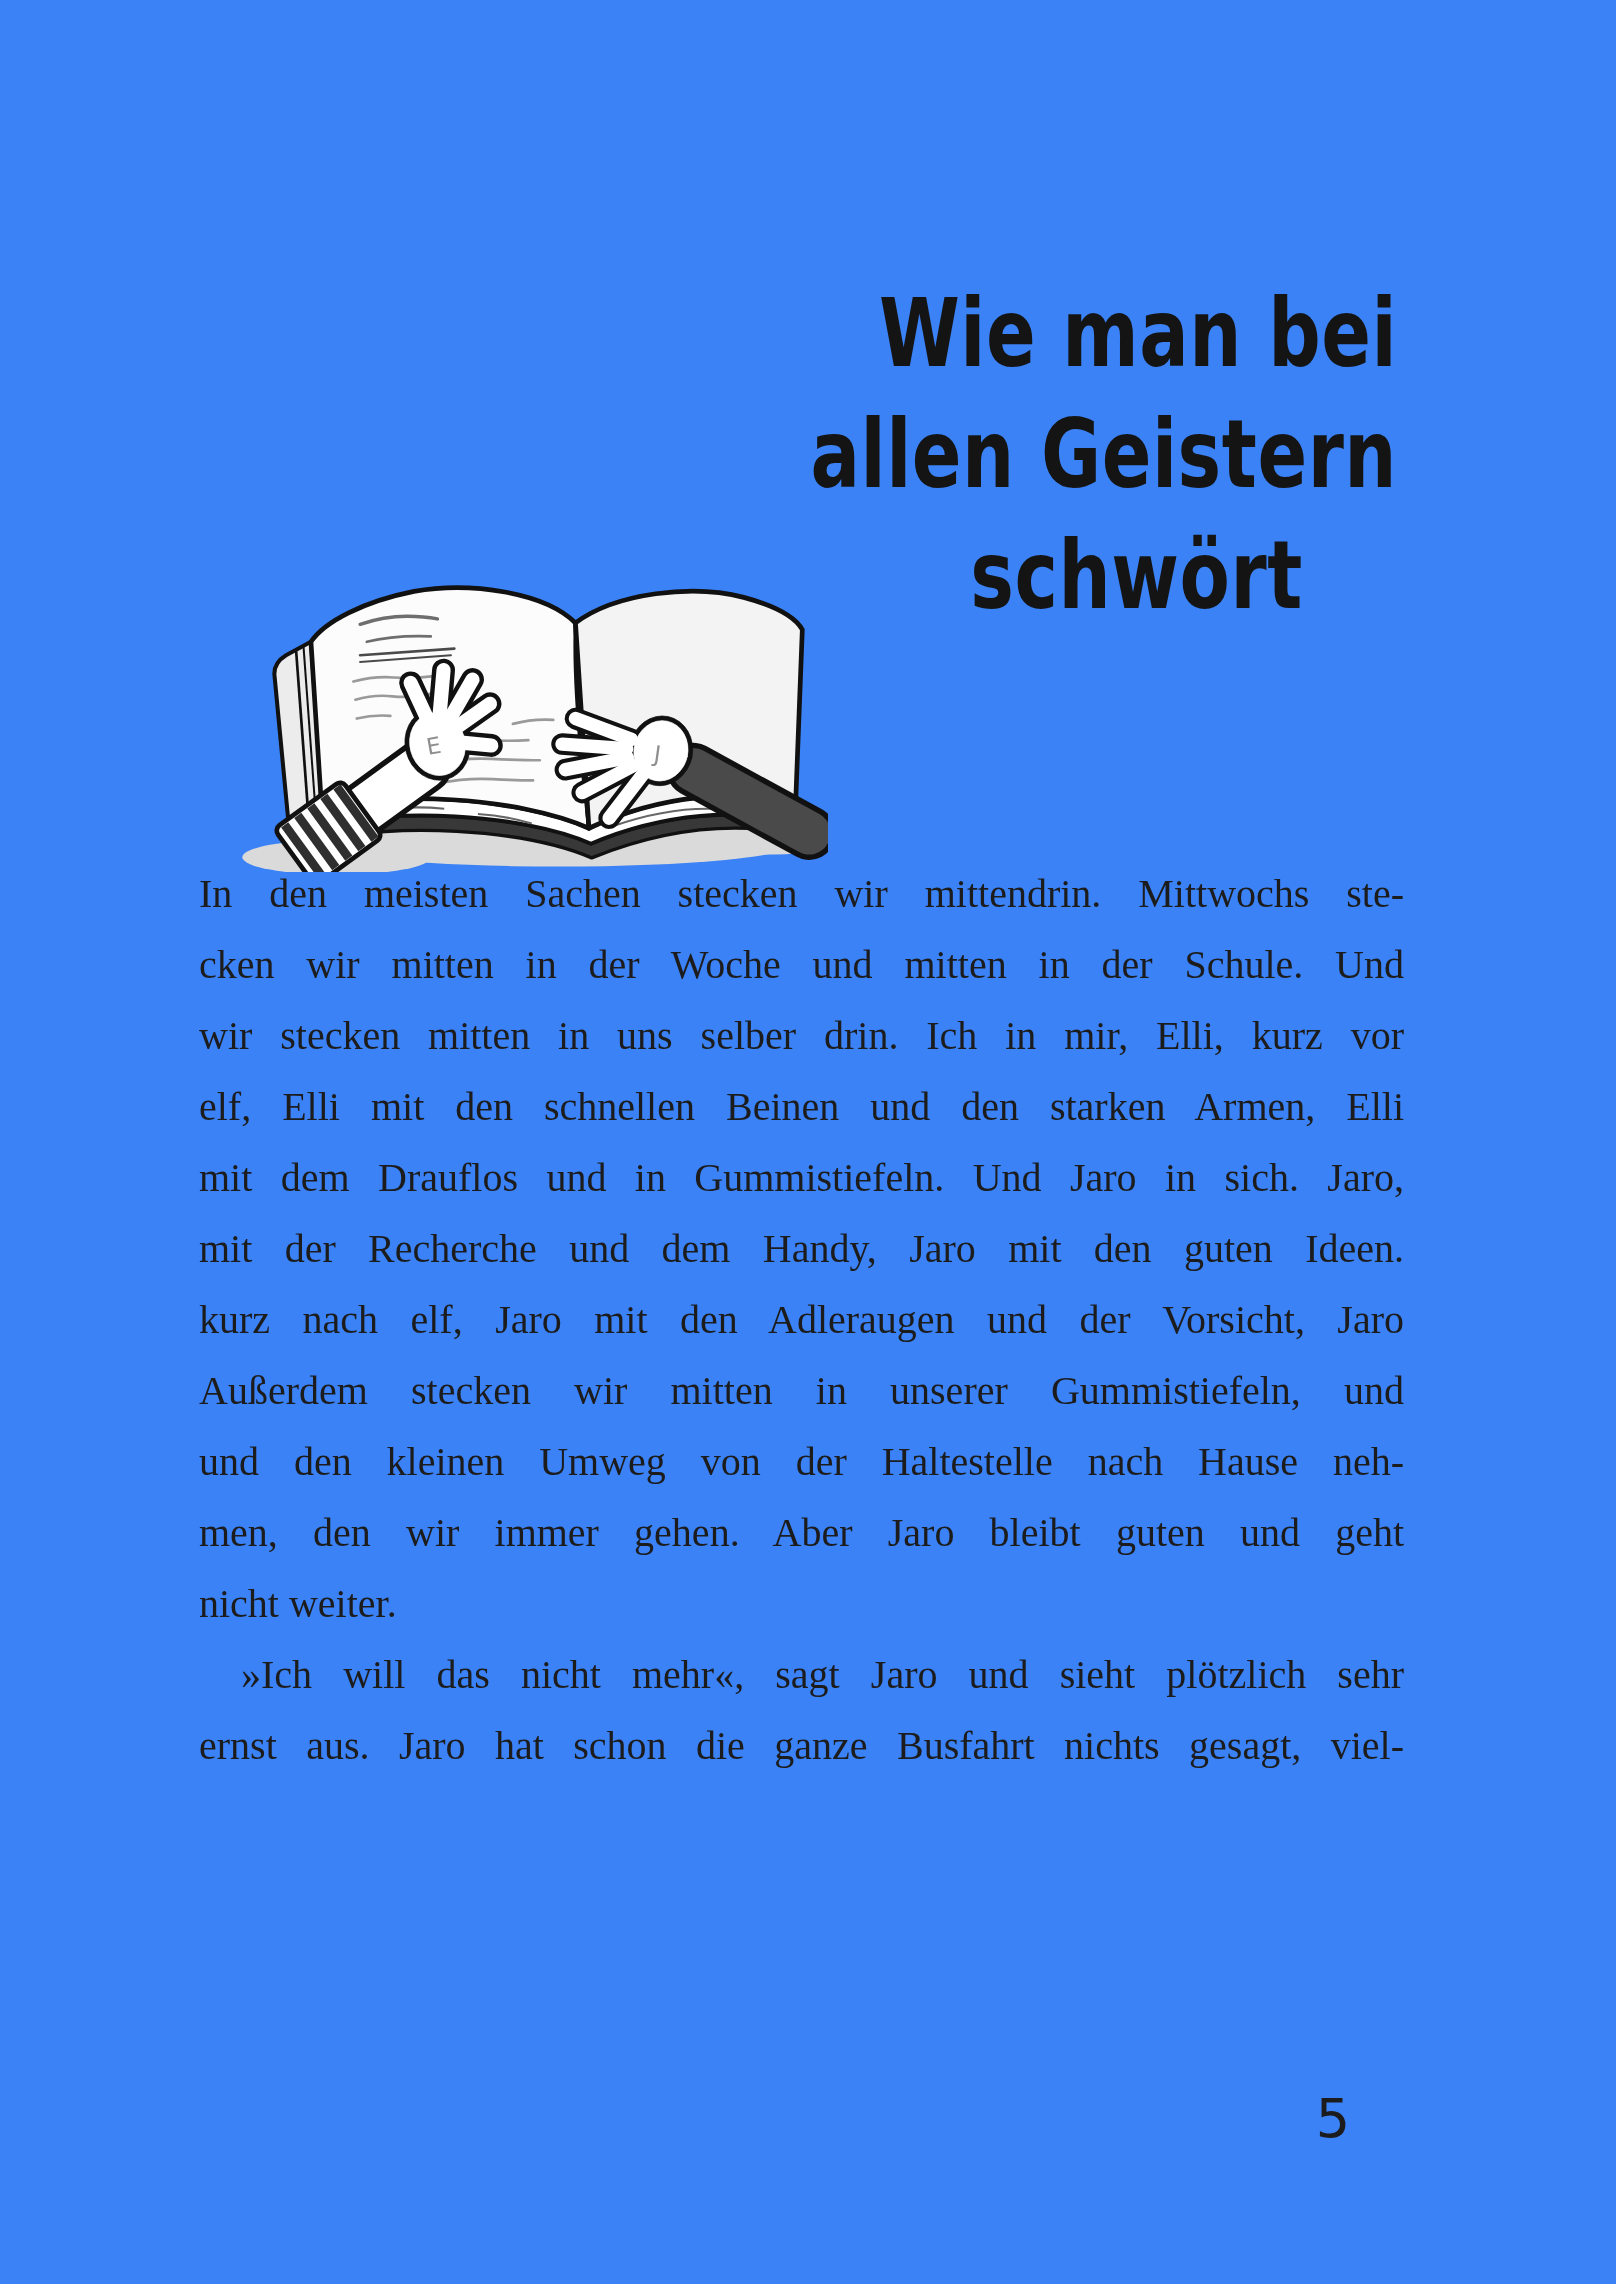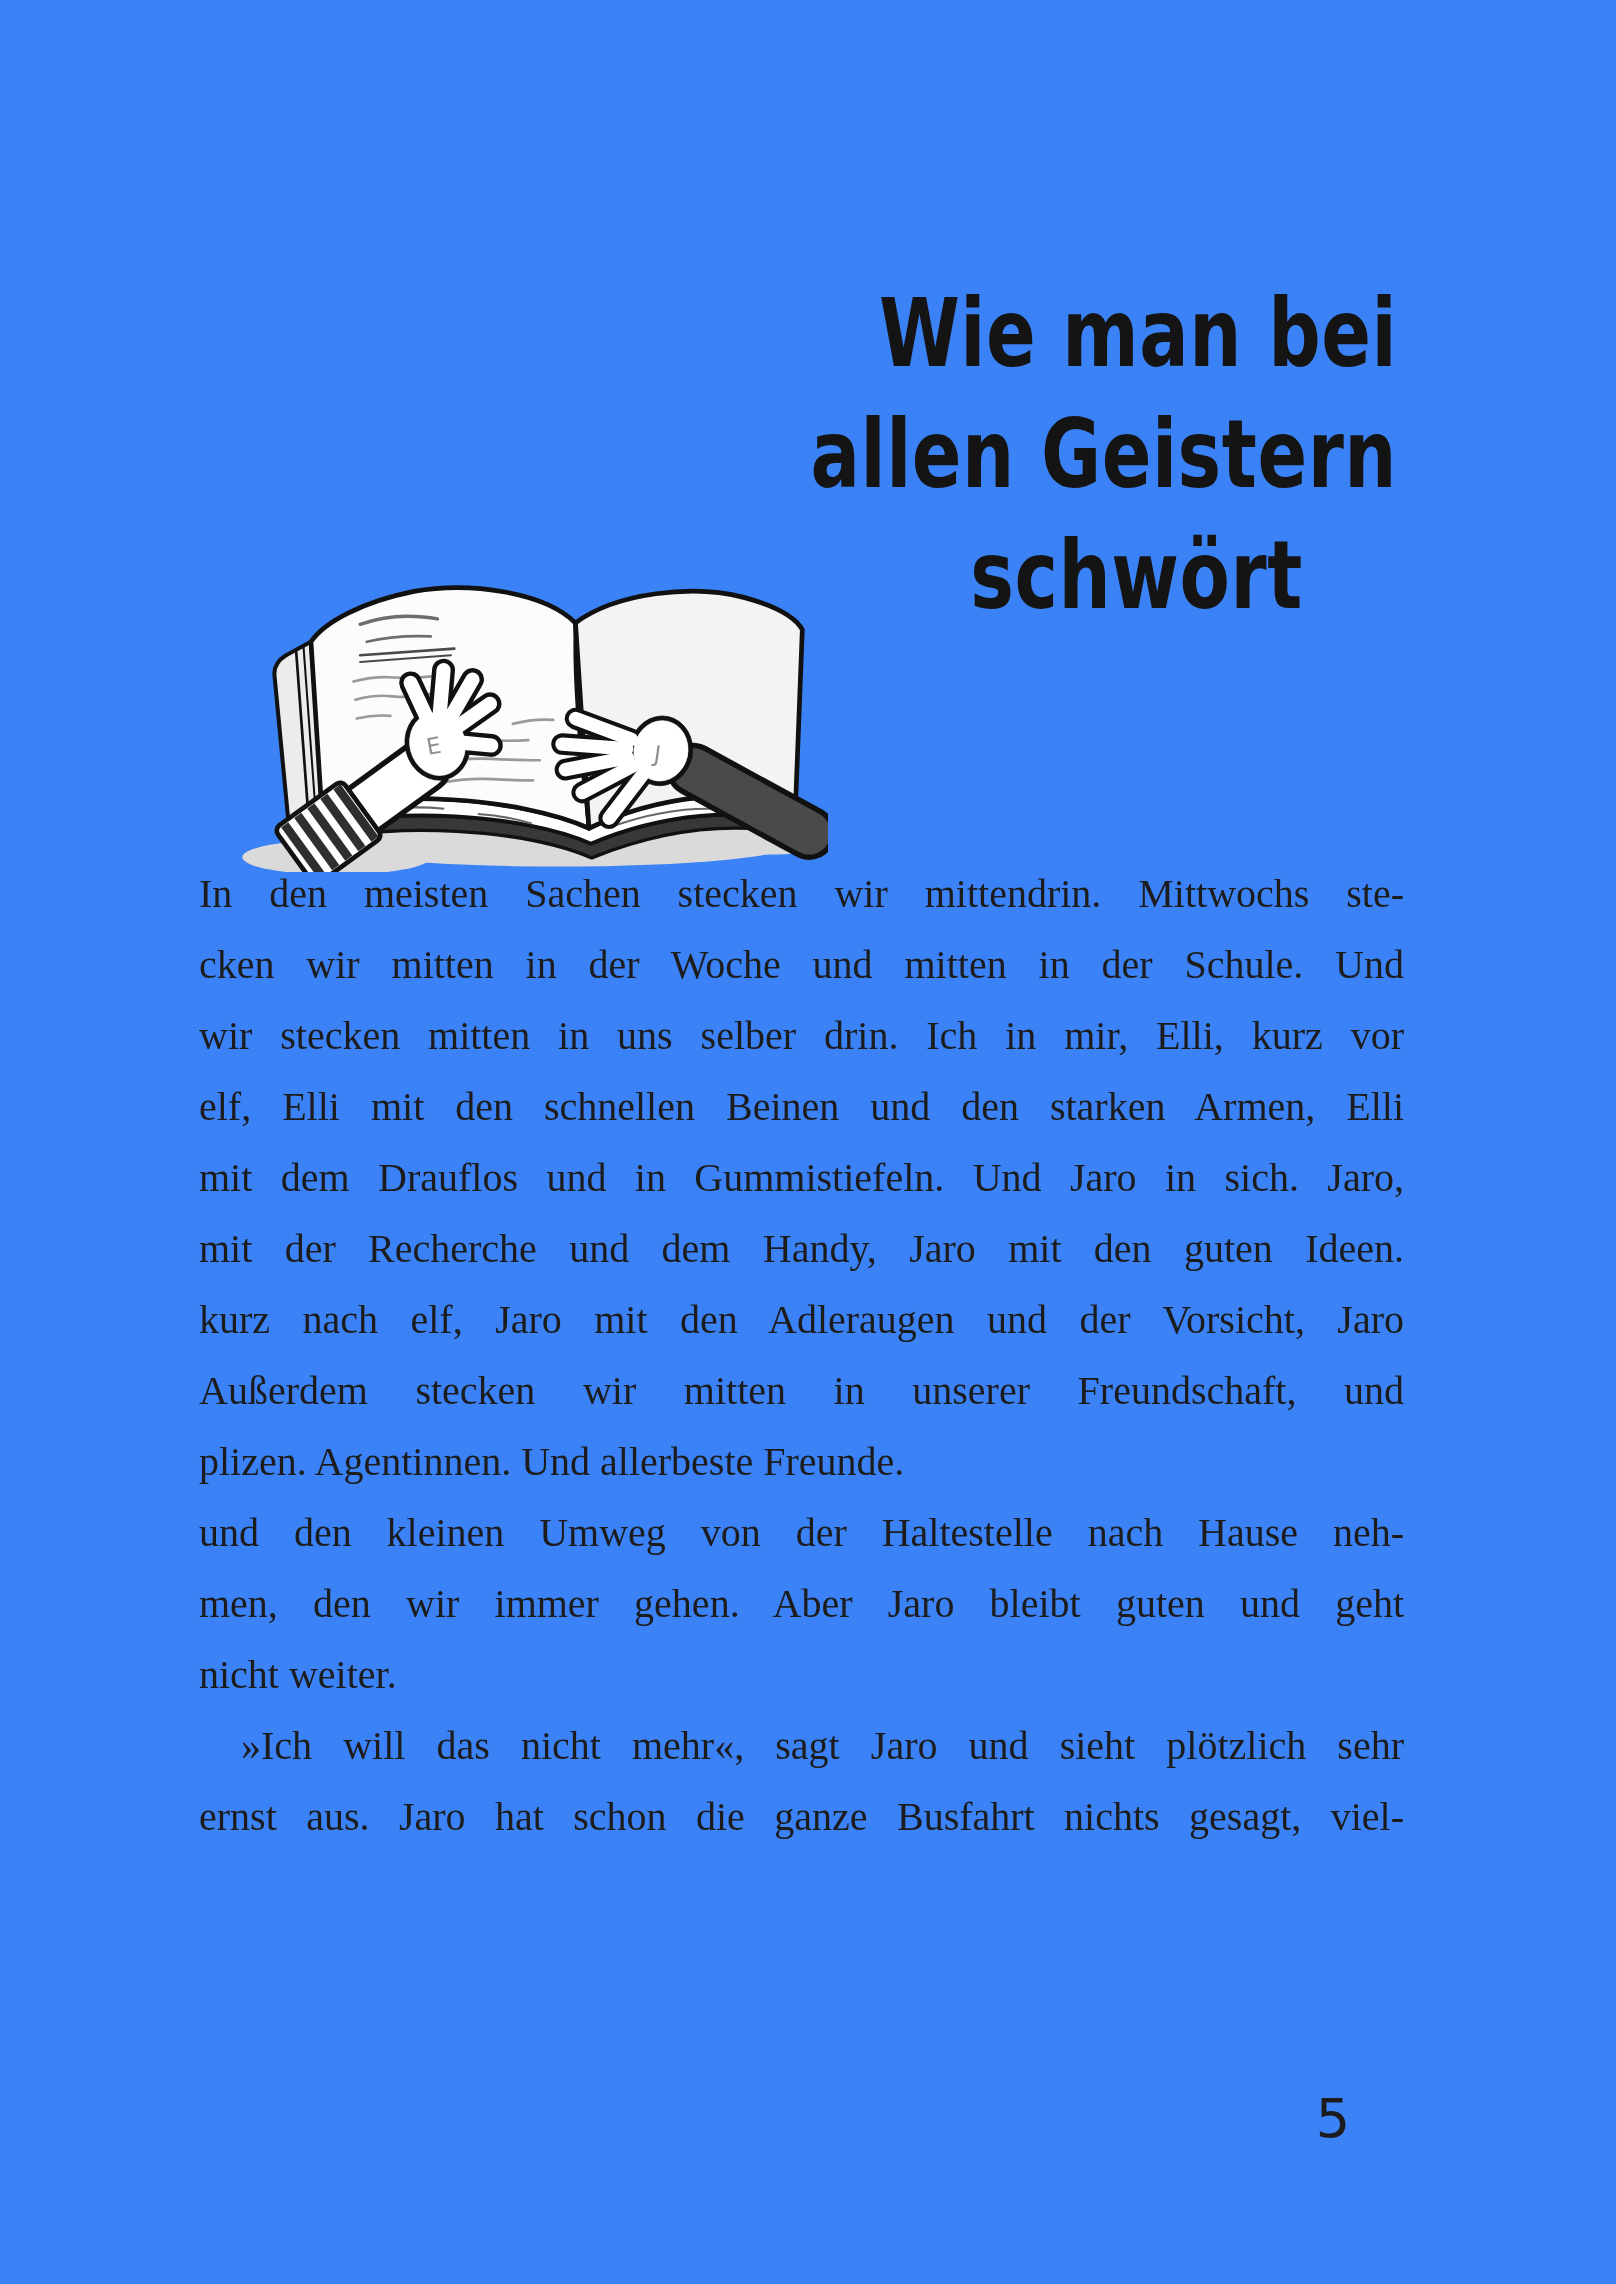--- a/index.html
+++ b/index.html
@@ -195,22 +195,21 @@
   </div>
 
   <div class="body-text">
     <div class="line">In den meisten Sachen stecken wir mittendrin. Mittwochs ste-</div>
     <div class="line">cken wir mitten in der Woche und mitten in der Schule. Und</div>
     <div class="line">wir stecken mitten in uns selber drin. Ich in mir, Elli, kurz vor</div>
     <div class="line">elf, Elli mit den schnellen Beinen und den starken Armen, Elli</div>
     <div class="line">mit dem Drauflos und in Gummistiefeln. Und Jaro in sich. Jaro,</div>
     <div class="line">mit der Recherche und dem Handy, Jaro mit den guten Ideen.</div>
     <div class="line">kurz nach elf, Jaro mit den Adleraugen und der Vorsicht, Jaro</div>
-    <div class="line">Außerdem stecken wir mitten in unserer Freundschaft, und</div>
-    <div class="line end">plizen. Agentinnen. Und allerbeste Freunde.</div>
+    <div class="line">Außerdem stecken wir mitten in unserer Gummistiefeln, und</div>
     <div class="line">und den kleinen Umweg von der Haltestelle nach Hause neh-</div>
     <div class="line">men, den wir immer gehen. Aber Jaro bleibt guten und geht</div>
     <div class="line end">nicht weiter.</div>
     <div class="line indent">»Ich will das nicht mehr«, sagt Jaro und sieht plötzlich sehr</div>
     <div class="line">ernst aus. Jaro hat schon die ganze Busfahrt nichts gesagt, viel-</div>
   </div>
 
   <div class="page-number">5</div>
 
 </div>

